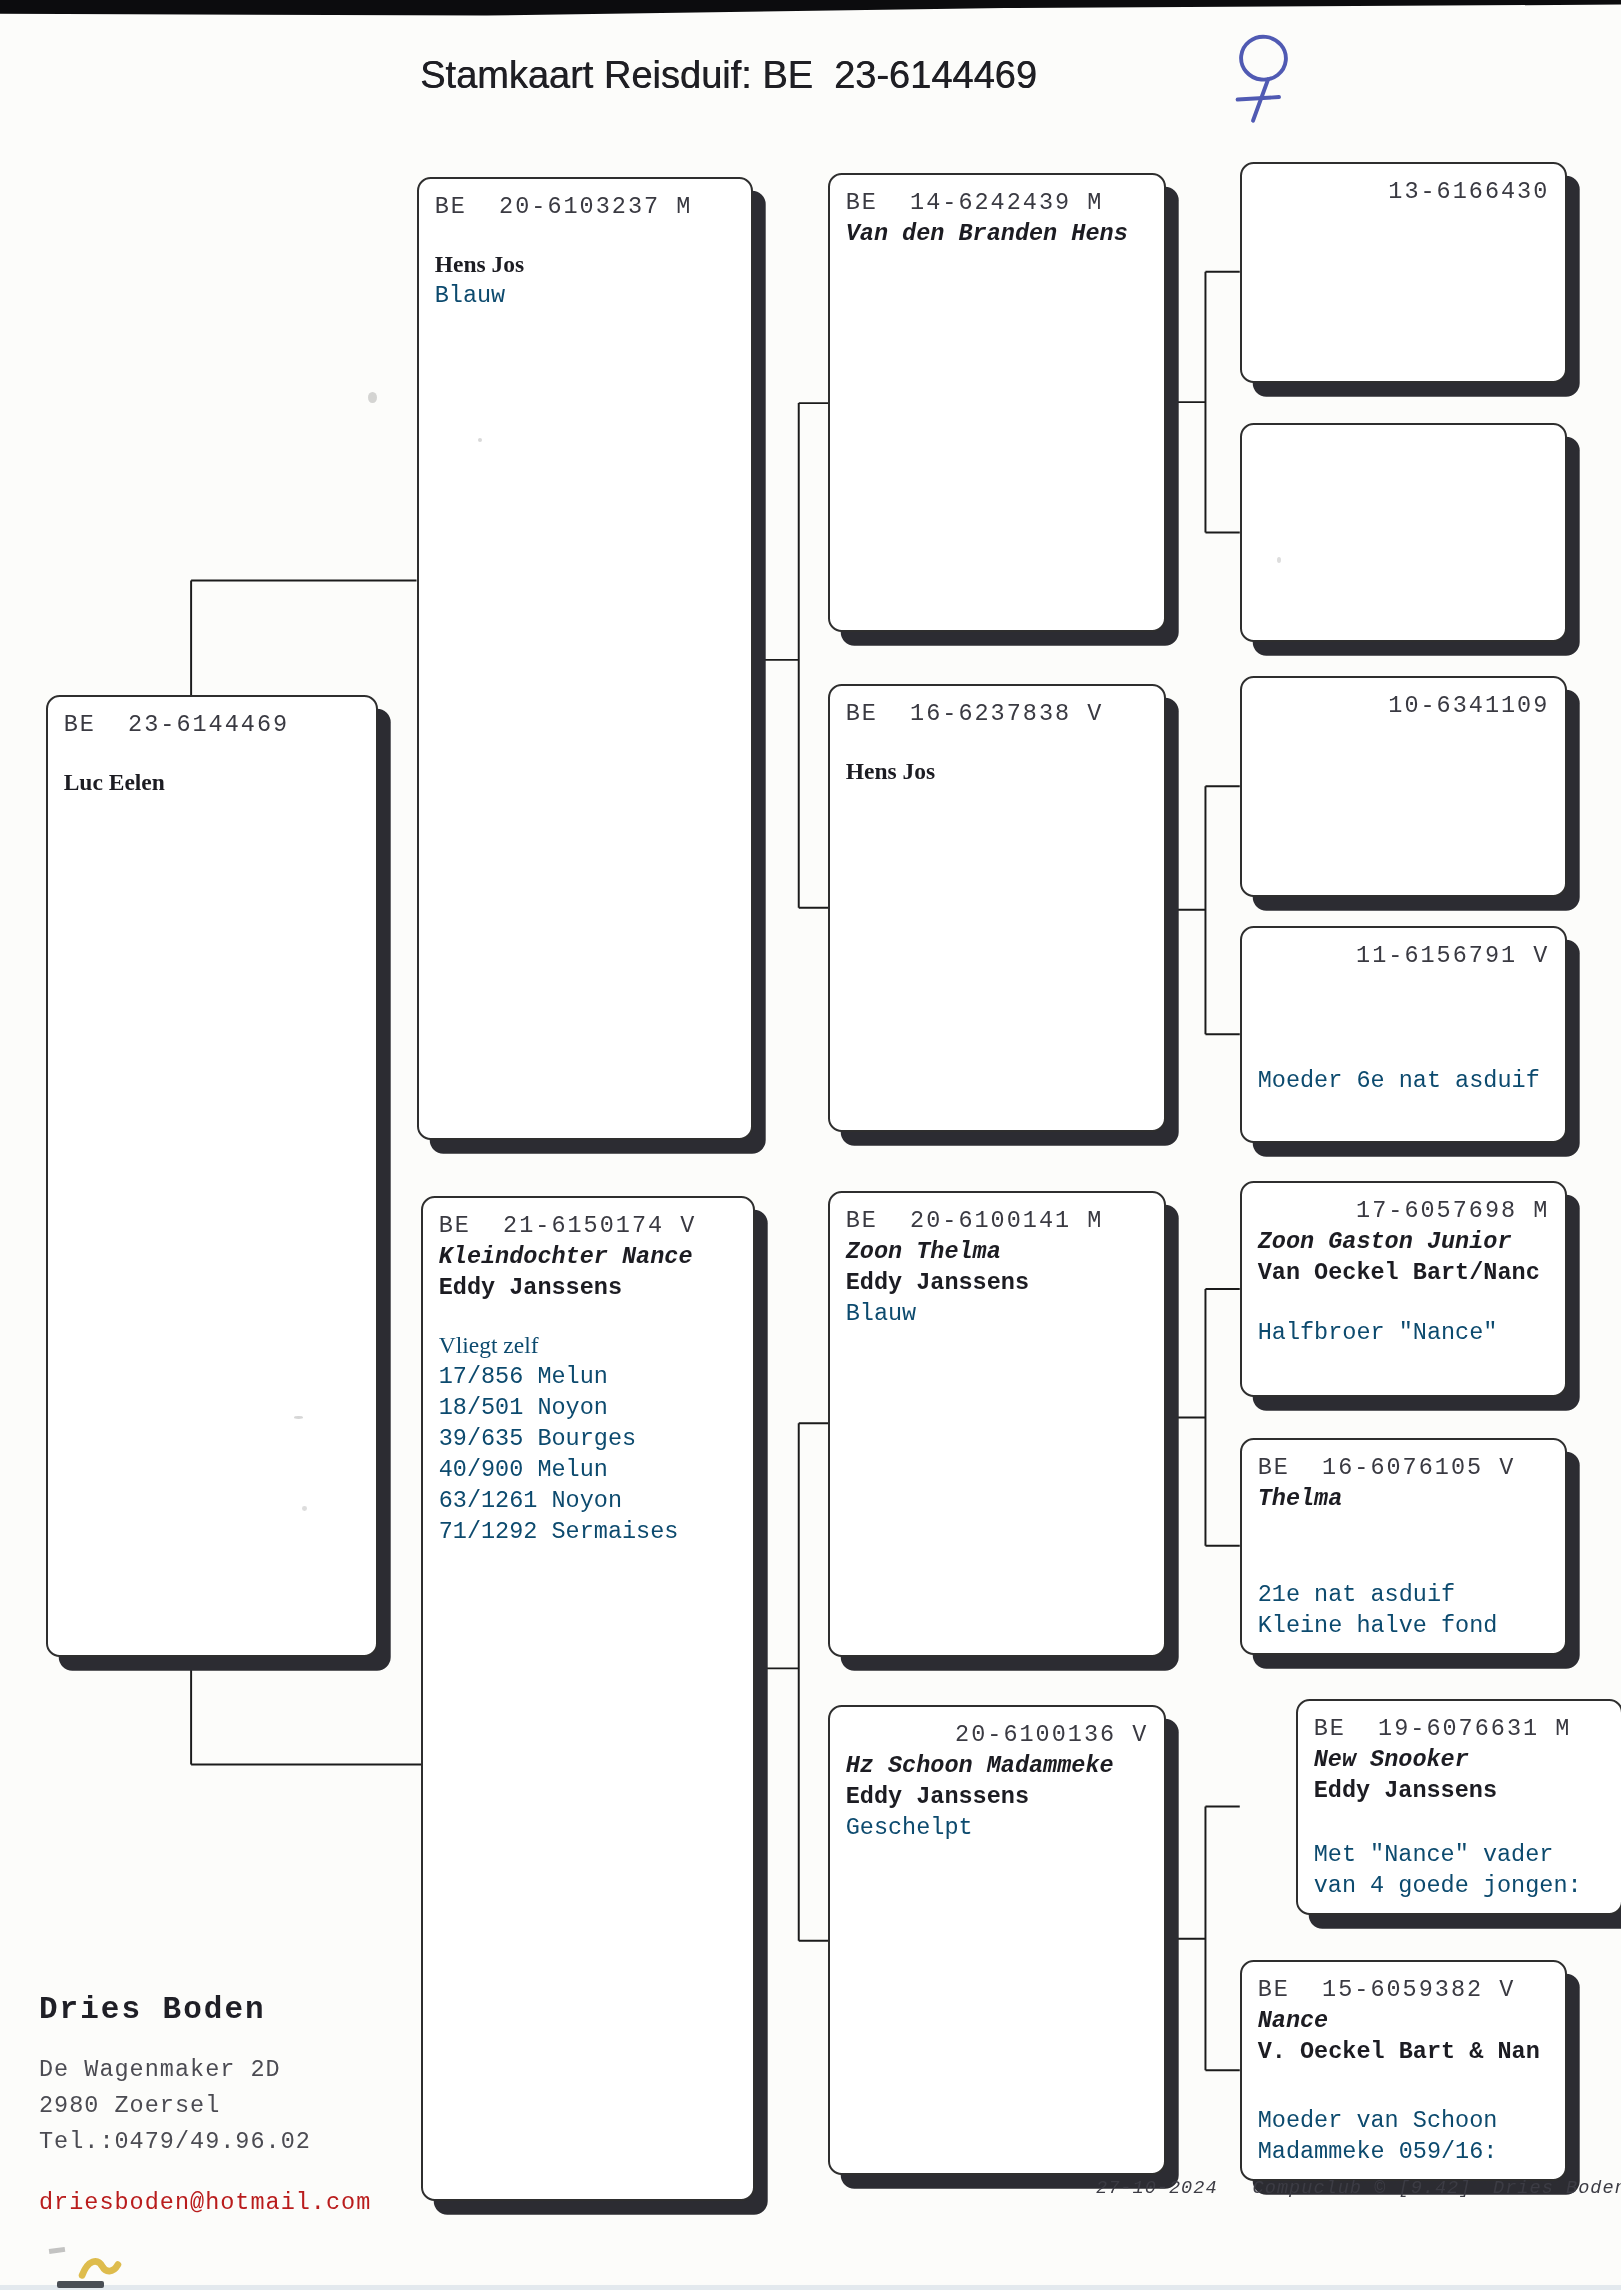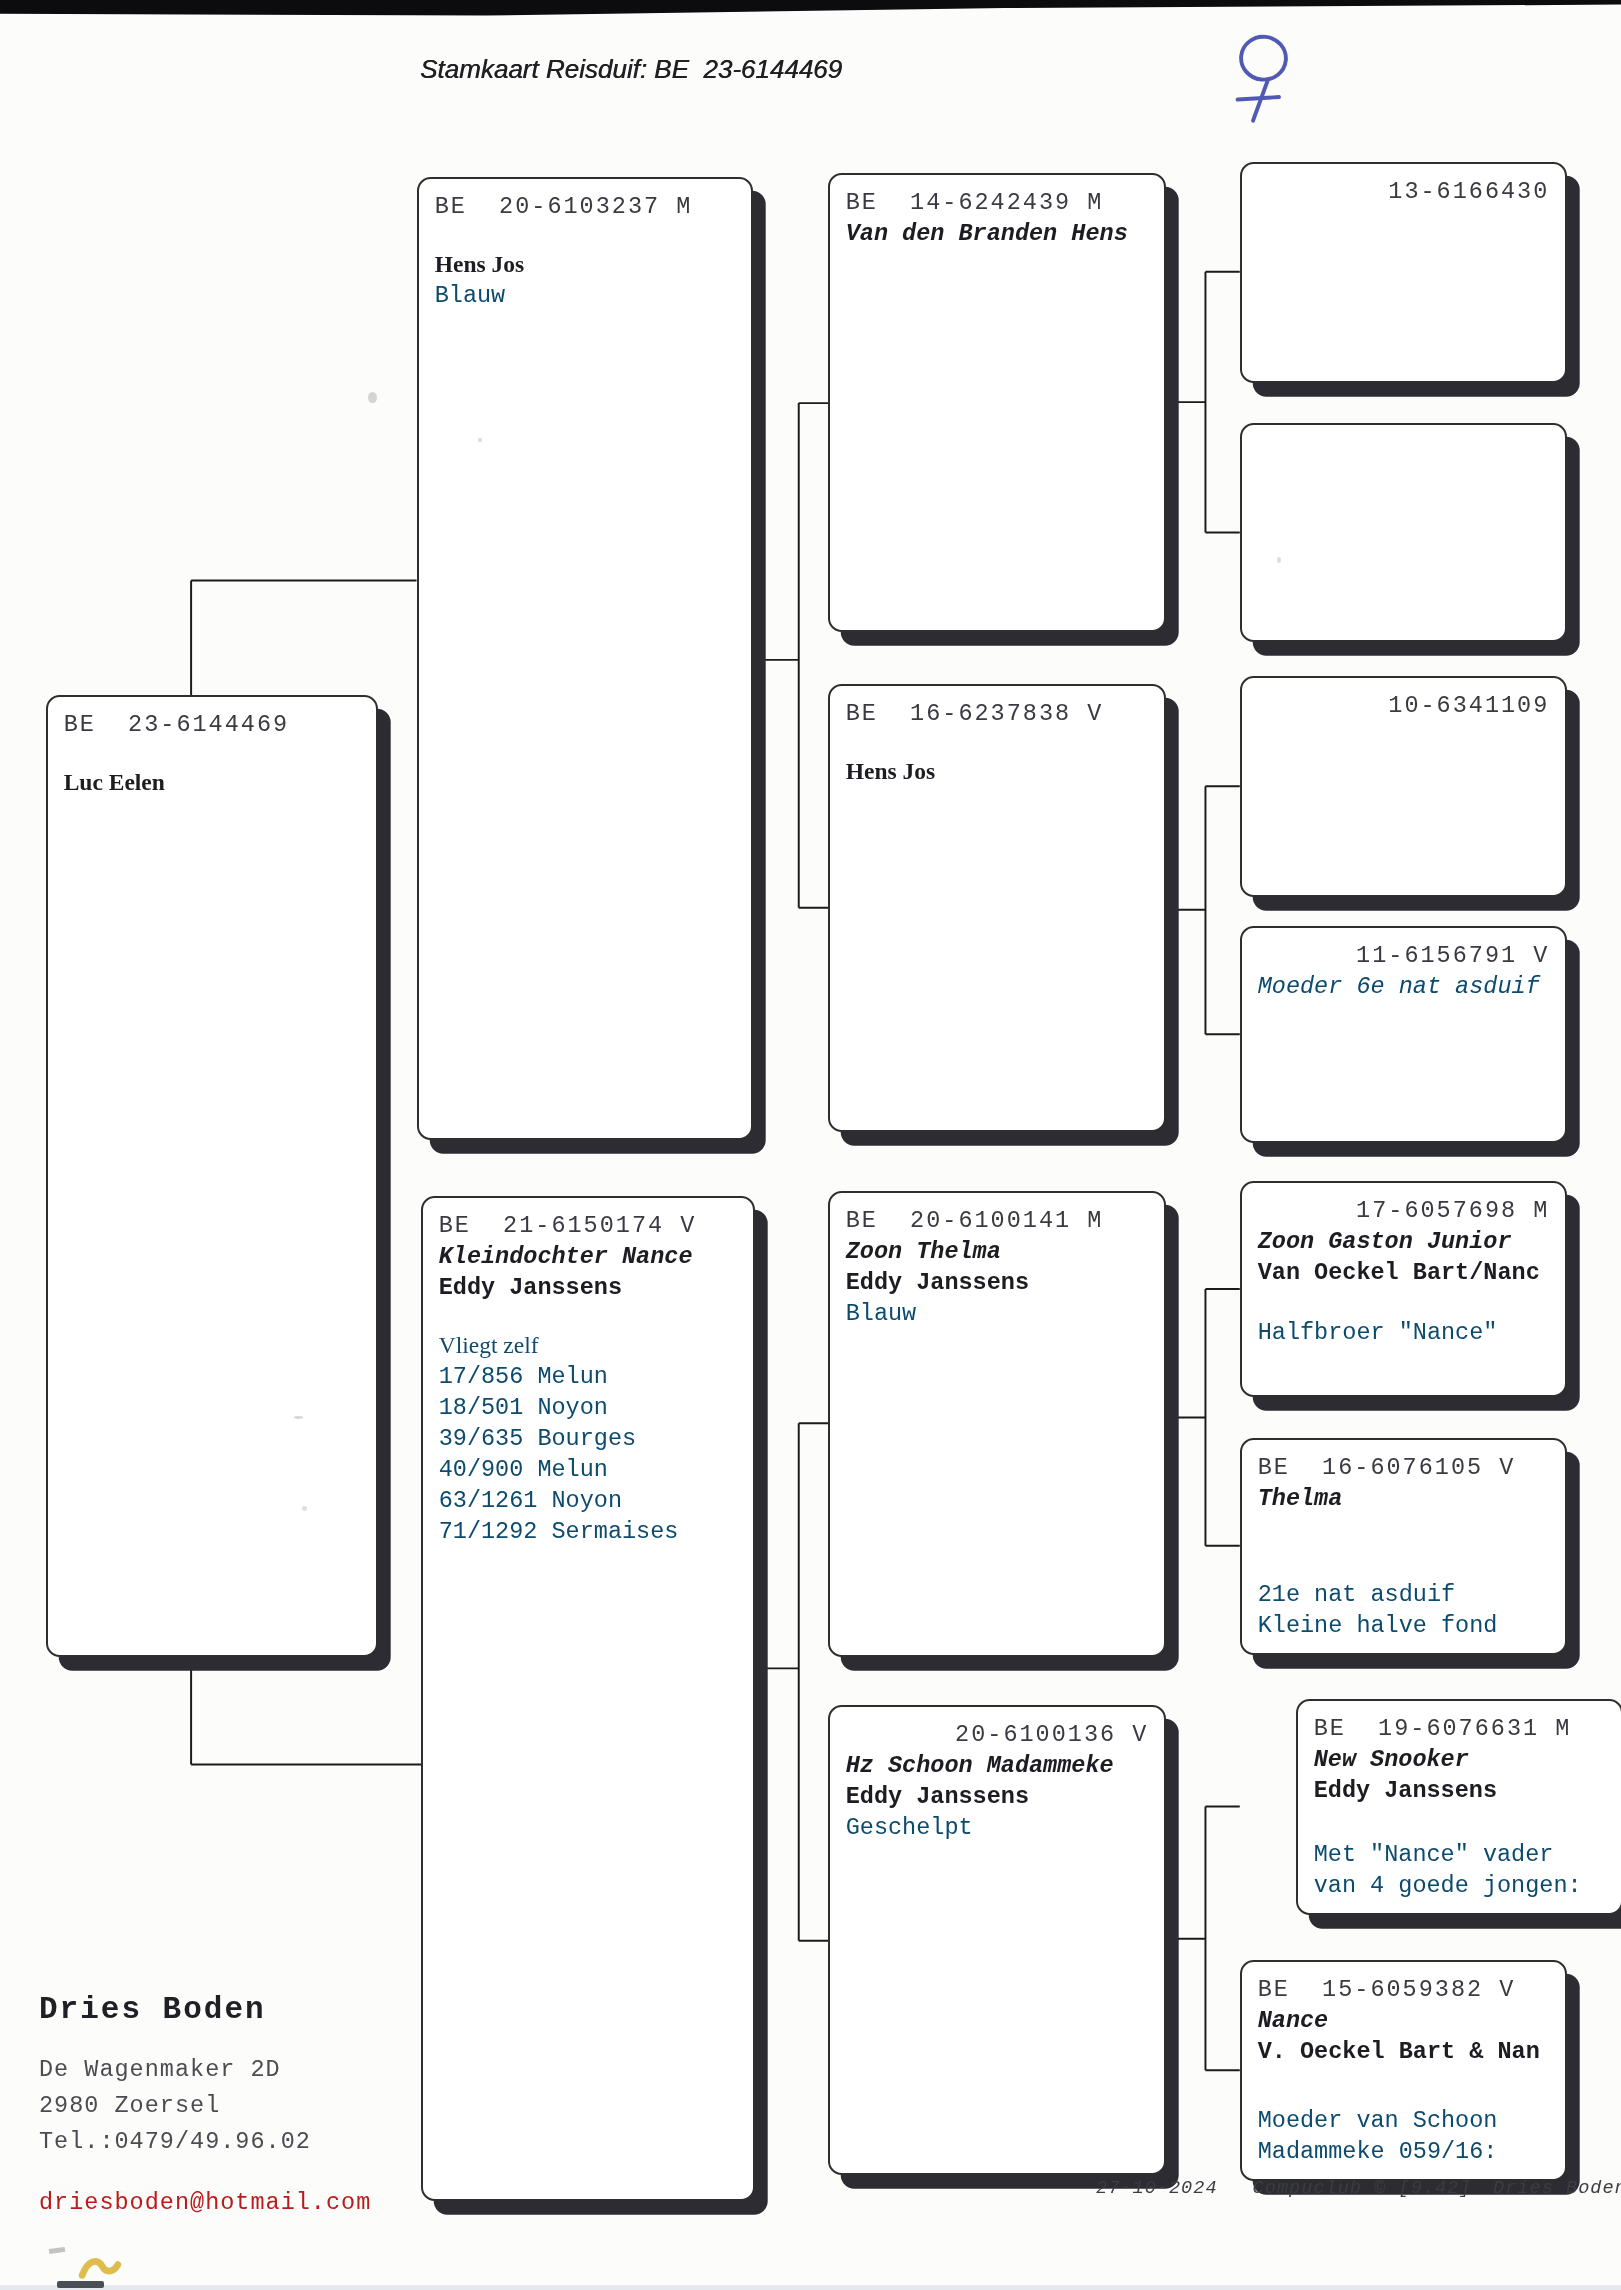--- a/index.html
+++ b/index.html
@@ -15,45 +15,44 @@
     position:absolute;left:0;top:0;width:1621px;height:17.6px;background:#0c0c0e;z-index:6;
     clip-path:polygon(0 0,100% 0,100% 26%,62% 46%,30% 88%,0 78%);
   }
   .scan-bottom-strip{position:absolute;left:0;bottom:0;width:1621px;height:5.9px;background:#e3e9ee;z-index:6;}
   .scan-bottom-dark{position:absolute;left:57px;top:2281px;width:47px;height:6.9px;background:#4a4f55;z-index:7;border-radius:2px;}
   .speck{position:absolute;background:#777;border-radius:50%;z-index:3;}
   
   .title{
     position:absolute;left:420px;top:54px;
     font-family:"Liberation Sans",sans-serif;
-    font-size:26px;color:#1f1f24;white-space:pre;
+    font-size:38px;color:#1f1f24;white-space:pre;
     text-shadow:0.5px 0 0 currentColor;
     z-index:4;
-    font-style:italic;
   }
   .sexmark{position:absolute;left:1228px;top:32px;z-index:4;}
   
   .pbox{
     position:absolute;box-sizing:border-box;
     display:flex;flex-direction:column;
     background:#ffffff;
     border:2px solid #2e2e2e;border-radius:13.7px;
     box-shadow:12.7px 13.7px 0 0 #2c2c32;
     padding:11.8px 15.7px;
     font-size:23.5px;line-height:31px;color:#3c3c3c;
     z-index:2;
   }
   .ring{white-space:pre;letter-spacing:2px;color:#3a3a42;}
   .center{text-align:right;}
   .nm{font-weight:bold;color:#1c1c22;}
   .it{font-style:italic;}
   .dt{color:#0c4a6e;}
   .mt-lg{margin-top:27px;font-family:Liberation Serif, serif;}
   .mt-md{margin-top:29px;}
-  .mt-x95{font-style:italic;}
+  .mt-x95{margin-top:94px;}
   .push{margin-top:auto;}
   
   .connectors{position:absolute;left:0;top:0;z-index:1;}
   
   .owner{position:absolute;left:39px;top:1992px;z-index:3;}
   .owner-name{font-size:31px;font-weight:bold;color:#1f1f26;letter-spacing:2px;}
   .owner-line{font-size:23.5px;color:#4b4b52;line-height:36px;letter-spacing:1px;}
   .owner-line.first{margin-top:25px;}
   .owner-email{font-size:23.5px;color:#b91c1c;margin-top:29px;letter-spacing:1px;}
   .footer{

